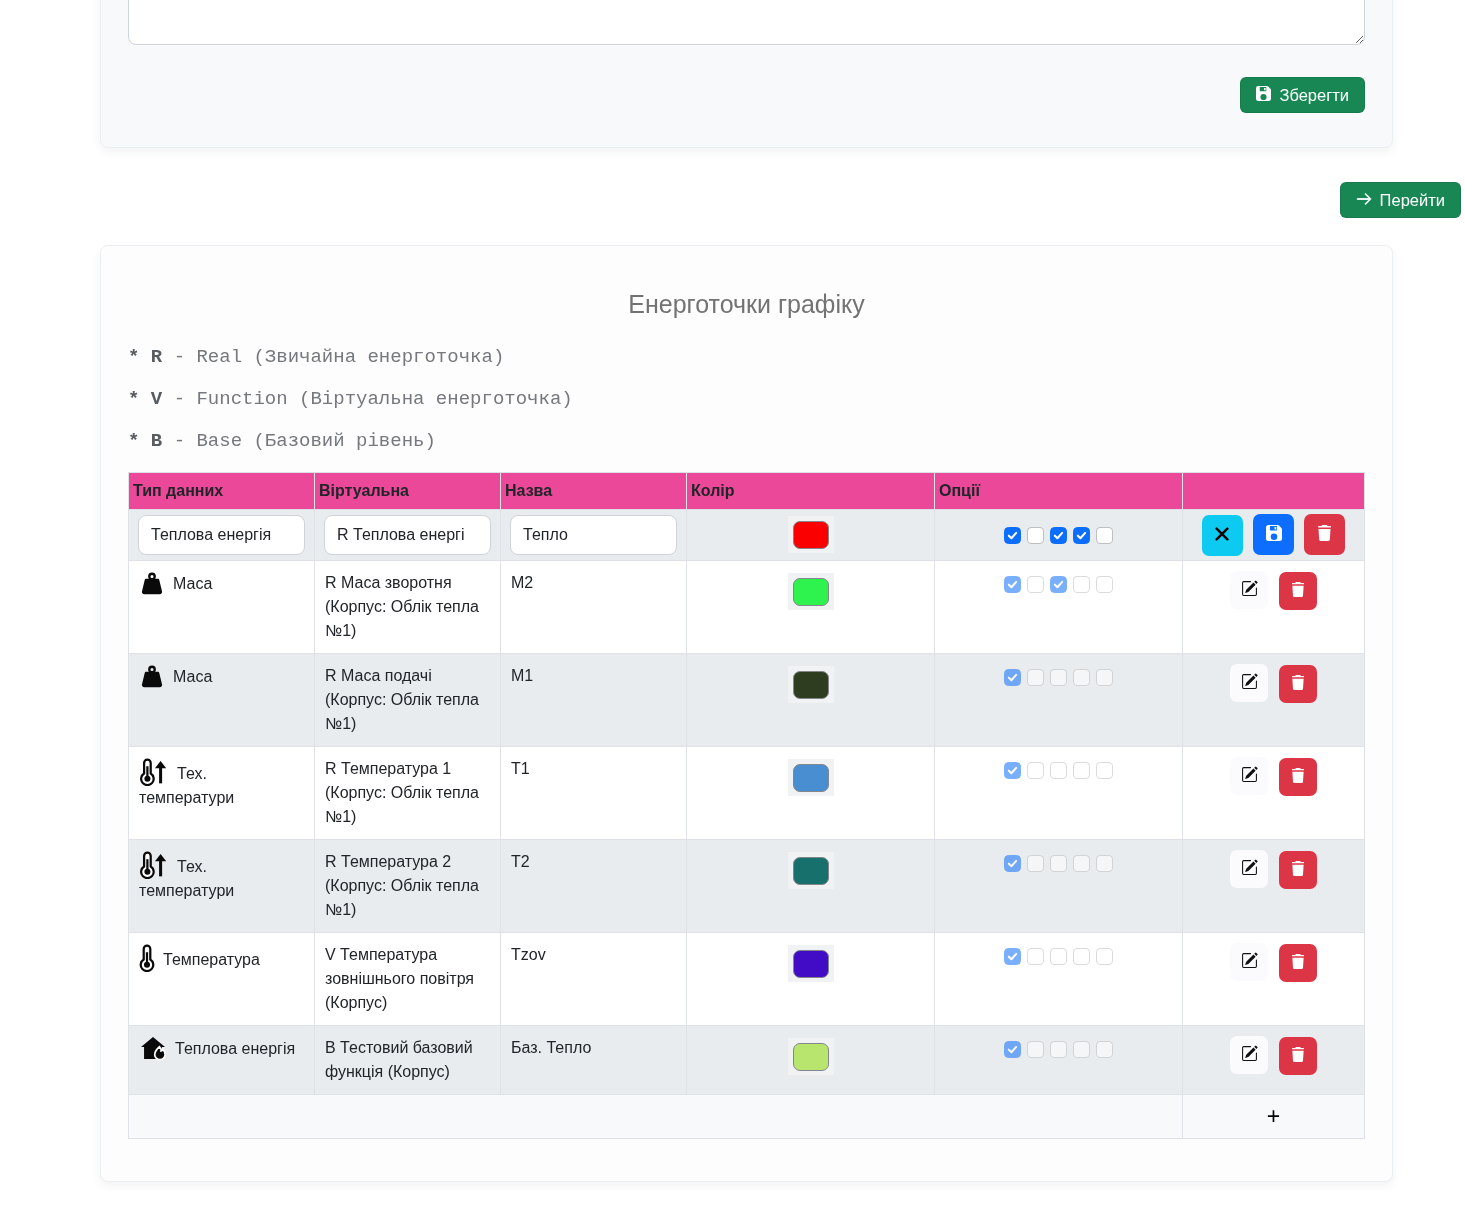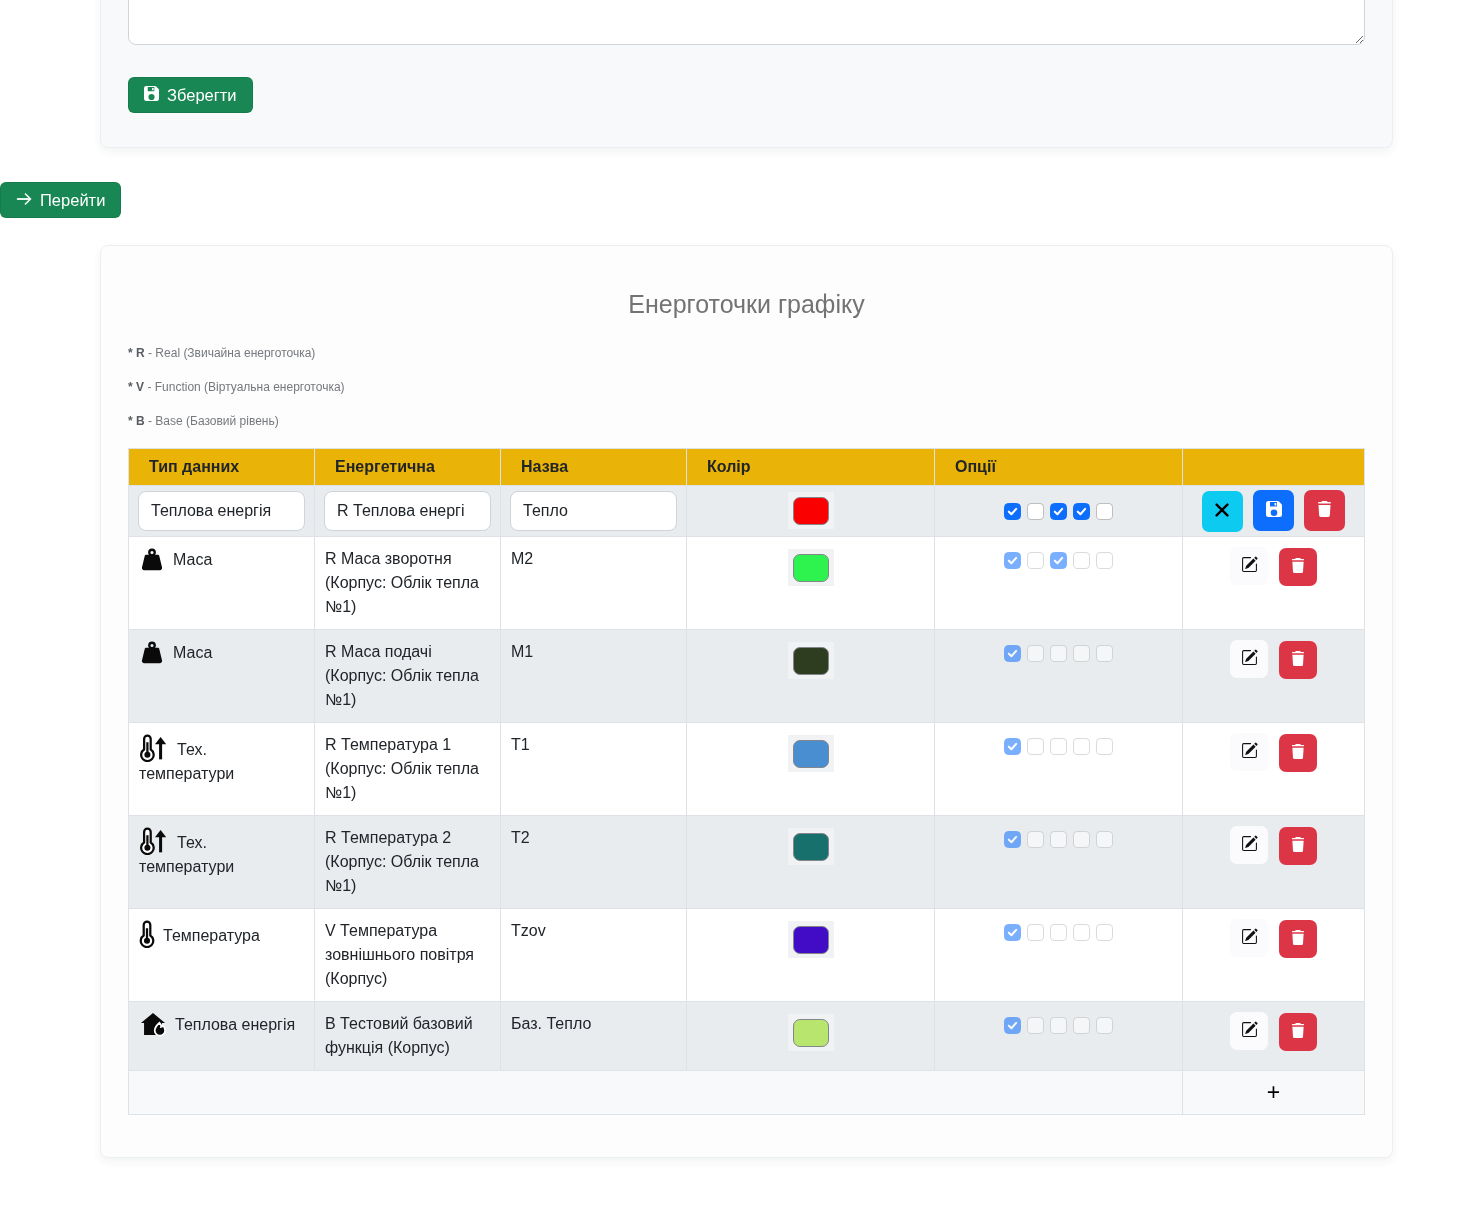--- a/index.html
+++ b/index.html
@@ -20,35 +20,35 @@
   .card-top{margin-top:-62px;background:#f8f9fa;padding:0 27px 34px 27px;}
   .notes-textarea{
     display:block;width:100%;height:106px;resize:vertical;
     border:1px solid #ced4da;border-radius:8px;background:#fff;
     font-family:inherit;font-size:16px;padding:8px 12px;color:#212529;outline:none;
   }
   .btn{display:inline-flex;align-items:center;gap:8px;border:none;cursor:pointer;
        font-family:inherit;font-size:16.5px;line-height:1;border-radius:6px;
        padding:9px 16px;}
   .btn-success{background:var(--success);color:#fff;box-shadow:inset 0 0 0 1px rgba(0,0,0,.08);}
-  .btn-center{display:flex;justify-content:flex-start;}
+  .btn-center{display:flex;justify-content:flex-end;}
   .mt-save{margin-top:32px;}
   .go-wrap{margin:34px 4px 0 0;}
 
   
   .card-main{margin-top:27px;background:#fdfdfe;padding:0 27px 42px 27px;}
   .panel-title{margin:44px 0 0 0;text-align:center;font-size:25px;font-weight:500;color:#737373;}
   .legend{margin-top:27px;}
-  .legend-item{font-size:12px;color:#75797d;margin-bottom:20px;}
+  .legend-item{font-size:19px;color:#75797d;margin-bottom:20px;font-family:Liberation Mono, monospace;}
   .legend-item b{color:#595d61;font-weight:700;}
 
   
   table.ep{width:100%;margin-top:10px;border-collapse:collapse;table-layout:fixed;font-size:16px;}
   table.ep th,table.ep td{border:1px solid var(--tborder);text-align:left;}
-  table.ep th{font-weight:700;padding:9px 20px;background:#eab308;}
+  table.ep th{font-weight:700;padding:9px 4px;background:#ec4899;}
   table.ep td{padding:10px 10px;vertical-align:top;line-height:1.5;}
   tr.striped td{background:var(--stripe);}
   tr.plain td{background:#fff;}
   tr.edit-row td{padding:4px 9px;vertical-align:middle;background:var(--stripe);}
   .cell-center{text-align:center !important;}
 
   .type-icon{display:inline-block;margin-right:8px;}
   .type-icon svg{vertical-align:-7px;}
 
   .form-input{
@@ -127,21 +127,21 @@
         <col style="width:186px">
           <col style="width:186px">
           <col style="width:186px">
         <col style="width:248px">
           <col style="width:248px">
           <col>
       </colgroup>
       <thead>
         <tr>
           <th>Тип данних</th>
-          <th>Енергетична</th>
+          <th>Віртуальна</th>
           <th>Назва</th>
           <th>Колір</th>
           <th>Опції</th>
           <th></th>
         </tr>
       </thead>
       <tbody id="tbody">
 
         <tr class="edit-row">
           <td>

